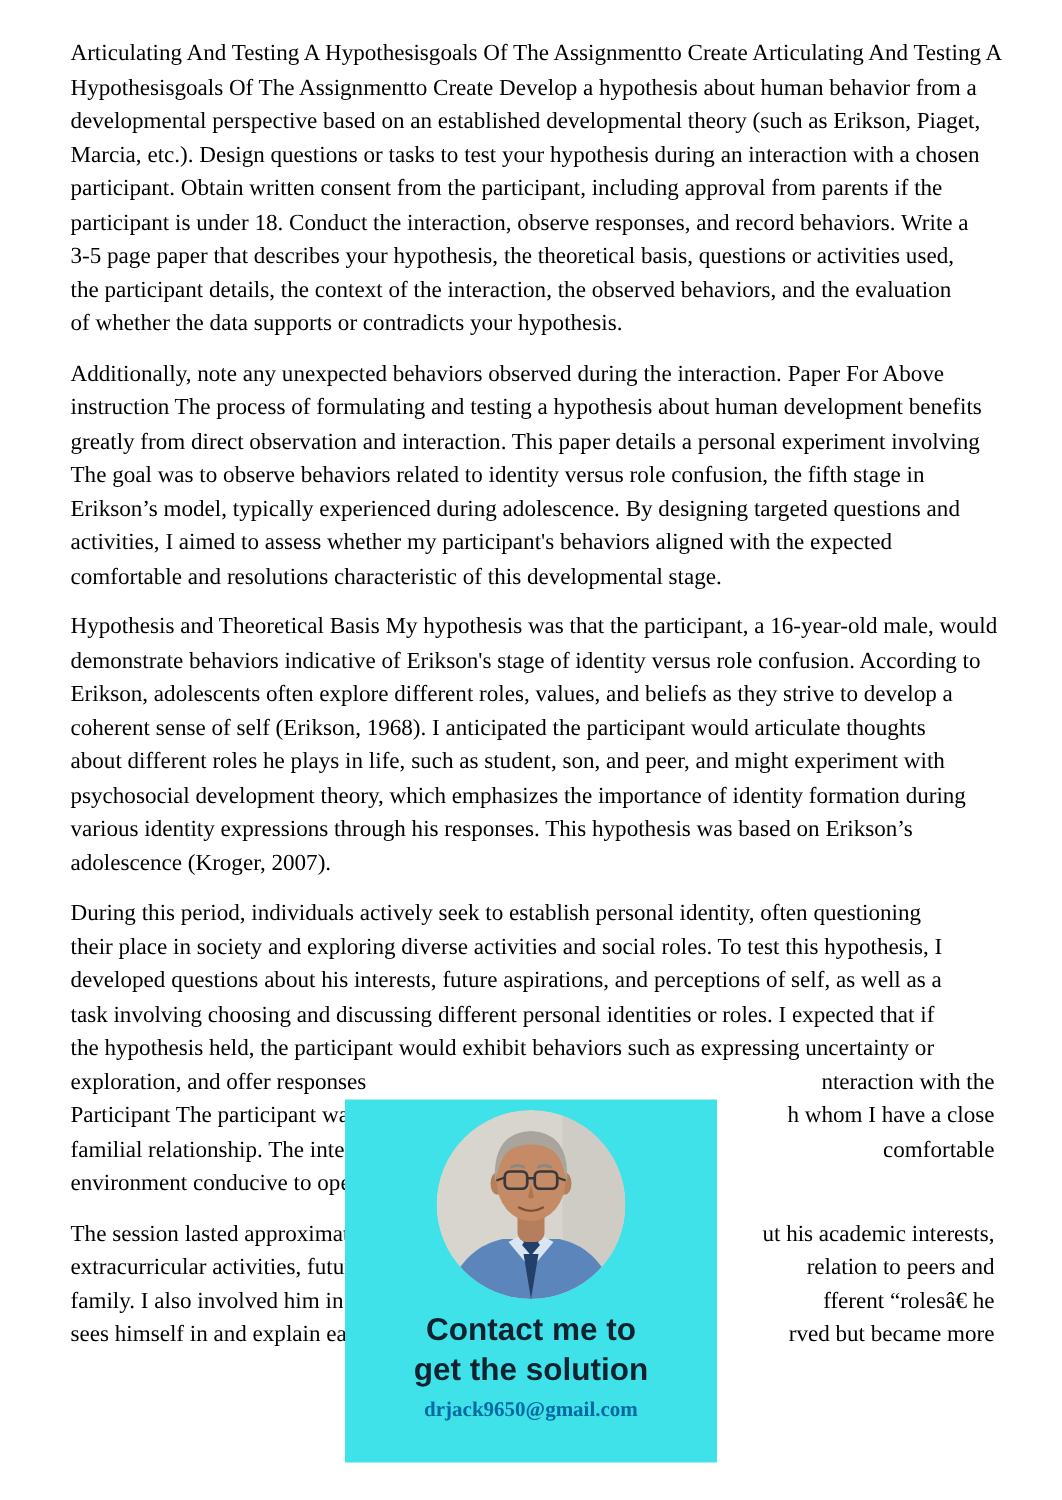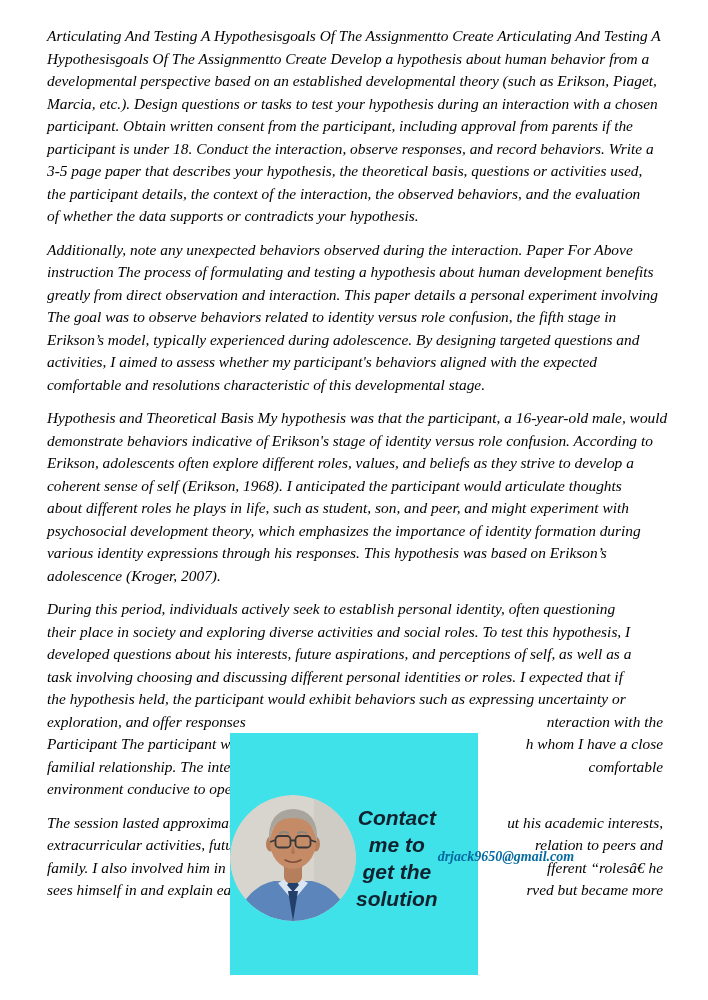--- a/index.html
+++ b/index.html
@@ -4,42 +4,41 @@
 <style>
   * { margin: 0; padding: 0; box-sizing: border-box; }
   html, body { background: #ffffff; }
   .page {
     position: relative;
     width: 708px;
     height: 1000px;
     background: #ffffff;
     overflow: hidden;
     font-family: "Liberation Serif", "DejaVu Serif", serif;
-    font-style: italic;
   }
   .document-text {
     position: absolute;
     left: 47px;
     top: 25px;
     width: 616px;
     font-size: 15.4px;
     line-height: 22.5px;
     color: #000000;
   }
   .paragraph { margin-bottom: 11px; }
   .line { white-space: nowrap; }
   .line.split { display: flex; justify-content: space-between; }
   .promo {
     position: absolute;
     left: 230px;
     top: 733px;
     width: 248px;
     height: 242px;
     display: flex;
-    flex-direction: row;
+    flex-direction: column;
     align-items: center;
   }
   .photo {
     width: 126px;
     height: 126px;
     border-radius: 50%;
     overflow: hidden;
     margin-top: 7px;
     flex: 0 0 auto;
   }

